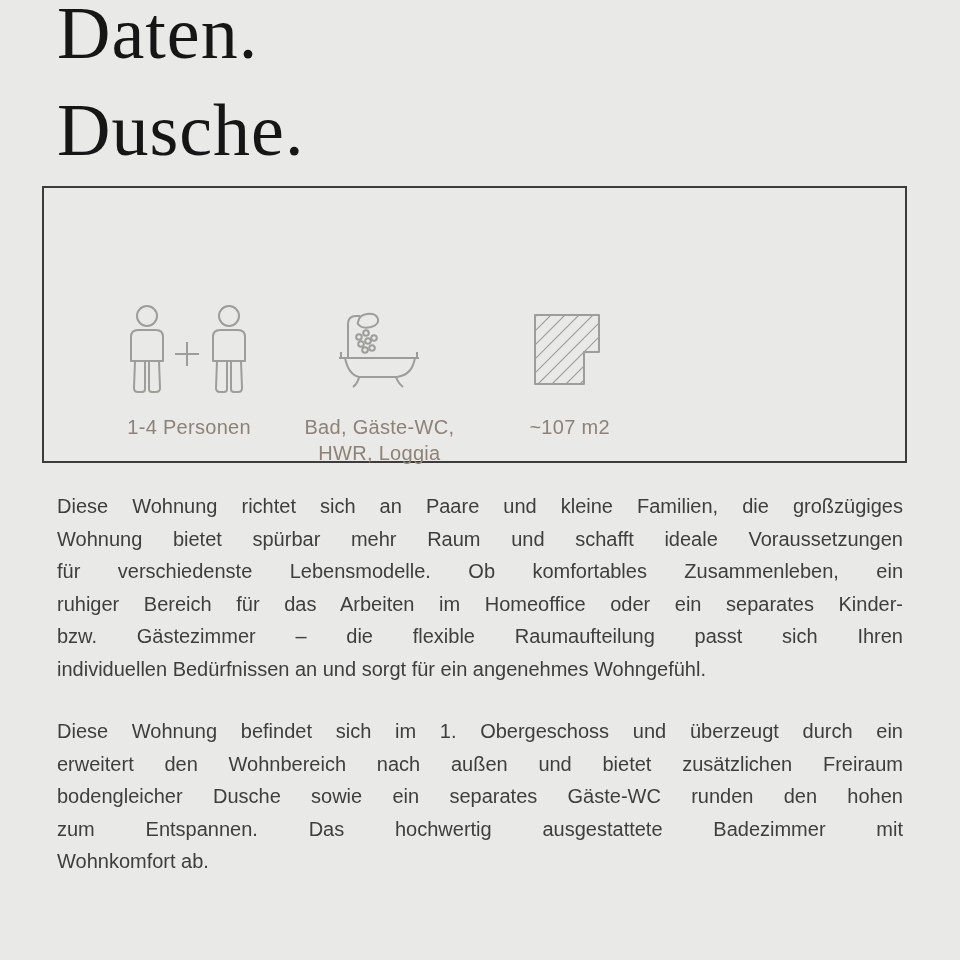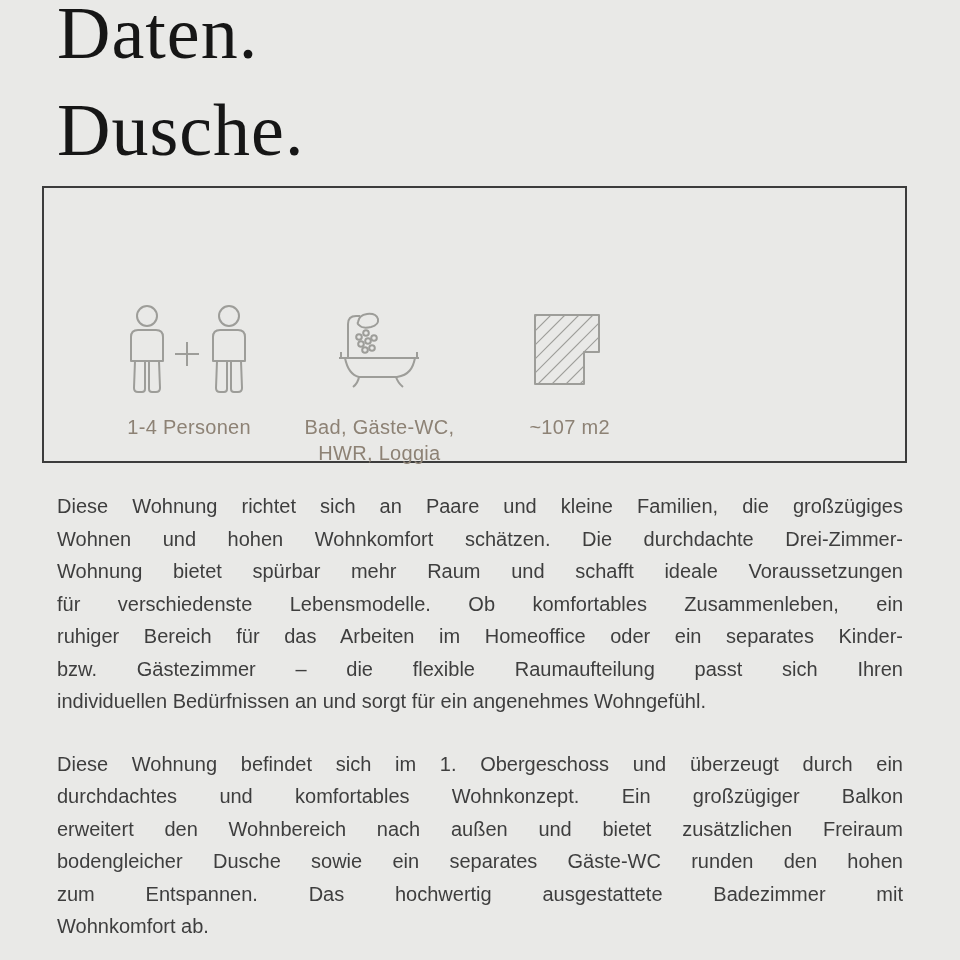--- a/index.html
+++ b/index.html
@@ -165,30 +165,28 @@
         </svg>
       </div>
       <div class="fact-label">~107 m2</div>
     </div>
 
   </div>
 
   <div class="copy">
     <p class="para para-1">
       <span class="pline">Diese Wohnung richtet sich an Paare und kleine Familien, die großzügiges</span>
-      <span class="pline">Wohnen und hohen Wohnkomfort schätzen. Die durchdachte Drei-Zimmer-</span>
       <span class="pline">Wohnung bietet spürbar mehr Raum und schafft ideale Voraussetzungen</span>
       <span class="pline">für verschiedenste Lebensmodelle. Ob komfortables Zusammenleben, ein</span>
       <span class="pline">ruhiger Bereich für das Arbeiten im Homeoffice oder ein separates Kinder-</span>
       <span class="pline">bzw. Gästezimmer – die flexible Raumaufteilung passt sich Ihren</span>
       <span class="pline last">individuellen Bedürfnissen an und sorgt für ein angenehmes Wohngefühl.</span>
     </p>
     <p class="para para-2">
       <span class="pline">Diese Wohnung befindet sich im 1. Obergeschoss und überzeugt durch ein</span>
-      <span class="pline">durchdachtes und komfortables Wohnkonzept. Ein großzügiger Balkon</span>
       <span class="pline">erweitert den Wohnbereich nach außen und bietet zusätzlichen Freiraum</span>
       <span class="pline">bodengleicher Dusche sowie ein separates Gäste-WC runden den hohen</span>
       <span class="pline">zum Entspannen. Das hochwertig ausgestattete Badezimmer mit</span>
       <span class="pline last">Wohnkomfort ab.</span>
     </p>
   </div>
 
 </div>
 
 </body></html>

